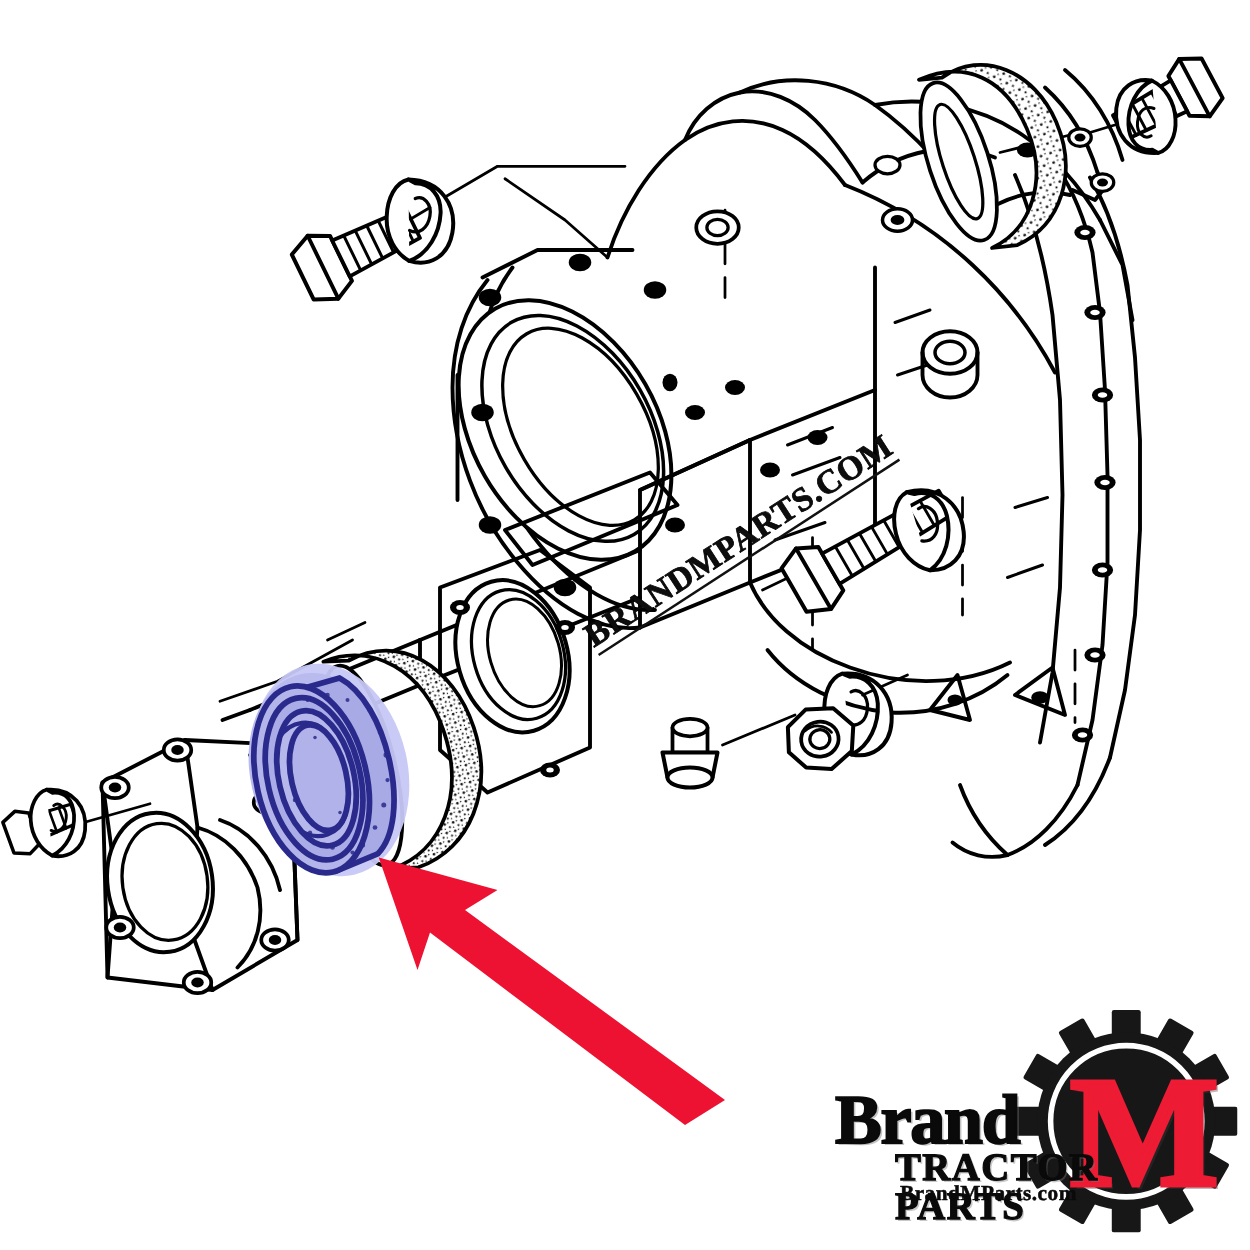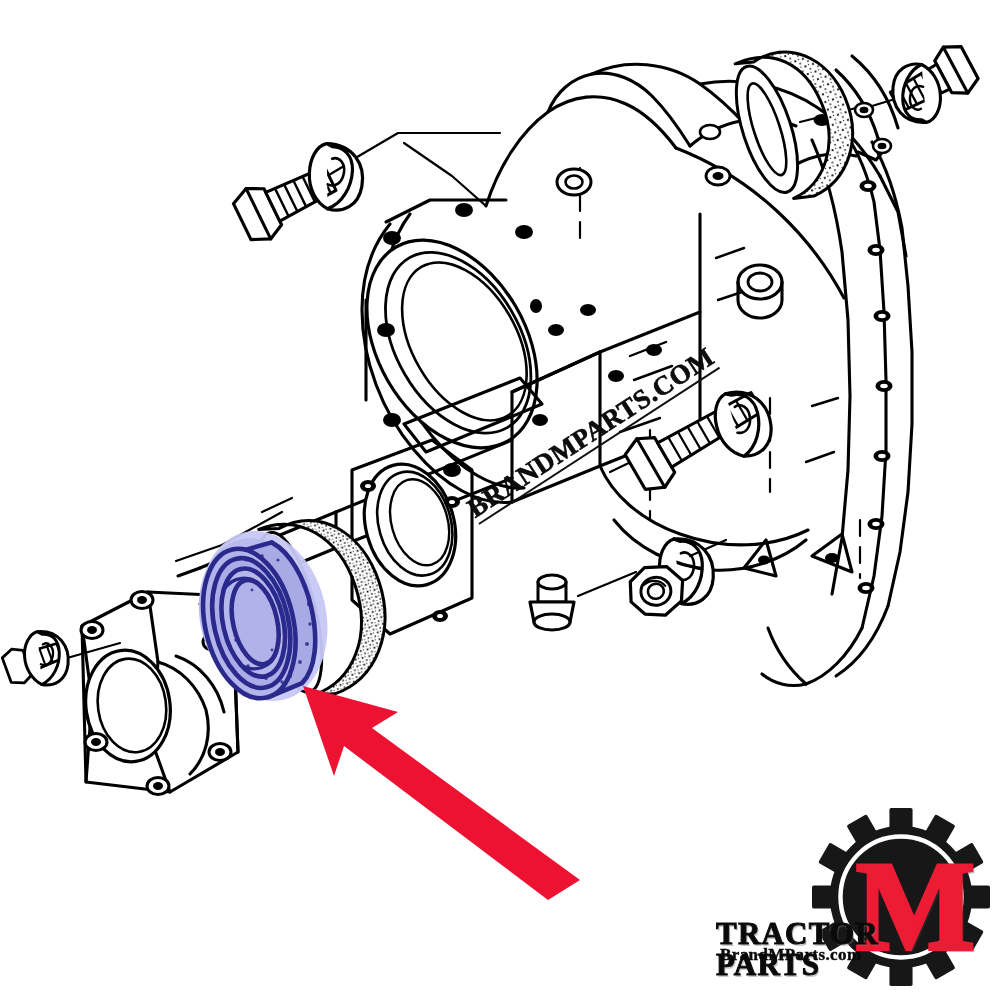--- a/index.html
+++ b/index.html
@@ -549,18 +549,19 @@
             <g transform="rotate(330)">
                 <rect x="-13" y="-100" width="26" height="30" rx="2"></rect>
               </g>
             <circle cx="0" cy="0" r="80"></circle>
           </g>
           <circle cx="0" cy="0" r="68" fill="none" stroke="#ffffff" stroke-width="5"></circle>
         </g>
       </svg>
     </div>
 
+    <div class="brand-word">Brand</div>
     <div class="m-letter">M</div>
     <div class="tractor-parts">TRACTOR PARTS</div>
     <div class="site">BrandMParts.com</div>
   </div>
 
 </div>
 
 </body></html>

